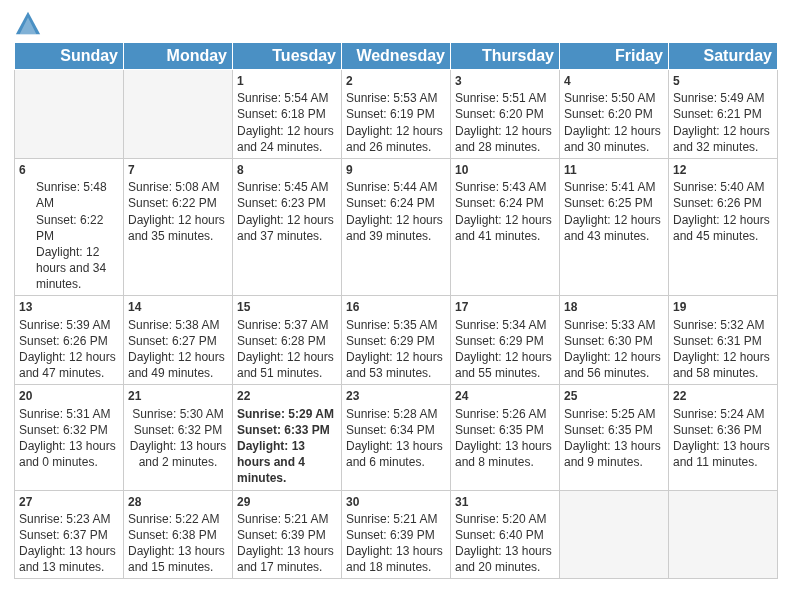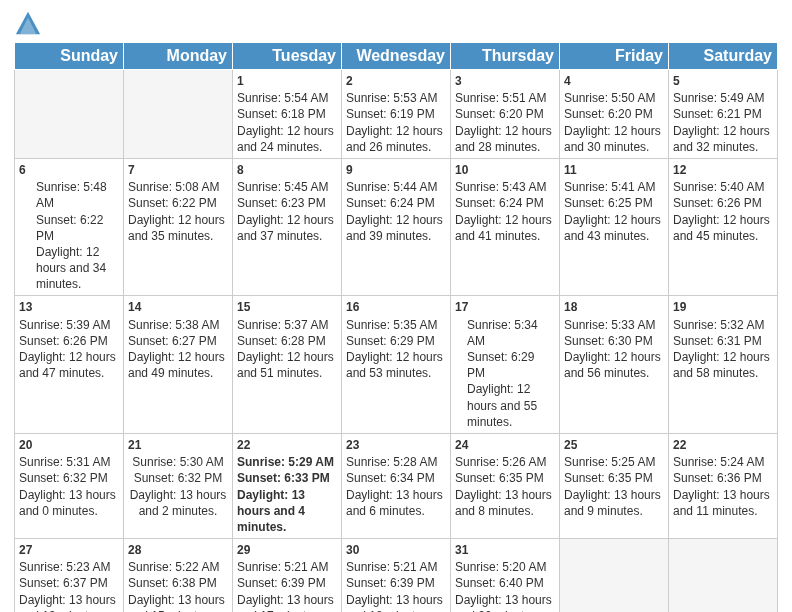--- a/index.html
+++ b/index.html
@@ -231,21 +231,21 @@
 Daylight: 12 hours and 51 minutes.</div>
           </td>
           <td>
             <span class="day-number">16</span>
             <div class="day-info" style="white-space: pre-line;">Sunrise: 5:35 AM
 Sunset: 6:29 PM
 Daylight: 12 hours and 53 minutes.</div>
           </td>
           <td>
             <span class="day-number">17</span>
-            <div class="day-info" style="white-space: pre-line; margin-left: 12px;">Sunrise: 5:34 AM
+            <div class="day-info" style="white-space: pre-line;">Sunrise: 5:34 AM
 Sunset: 6:29 PM
 Daylight: 12 hours and 55 minutes.</div>
           </td>
           <td>
             <span class="day-number">18</span>
             <div class="day-info" style="white-space: pre-line;">Sunrise: 5:33 AM
 Sunset: 6:30 PM
 Daylight: 12 hours and 56 minutes.</div>
           </td>
           <td>

